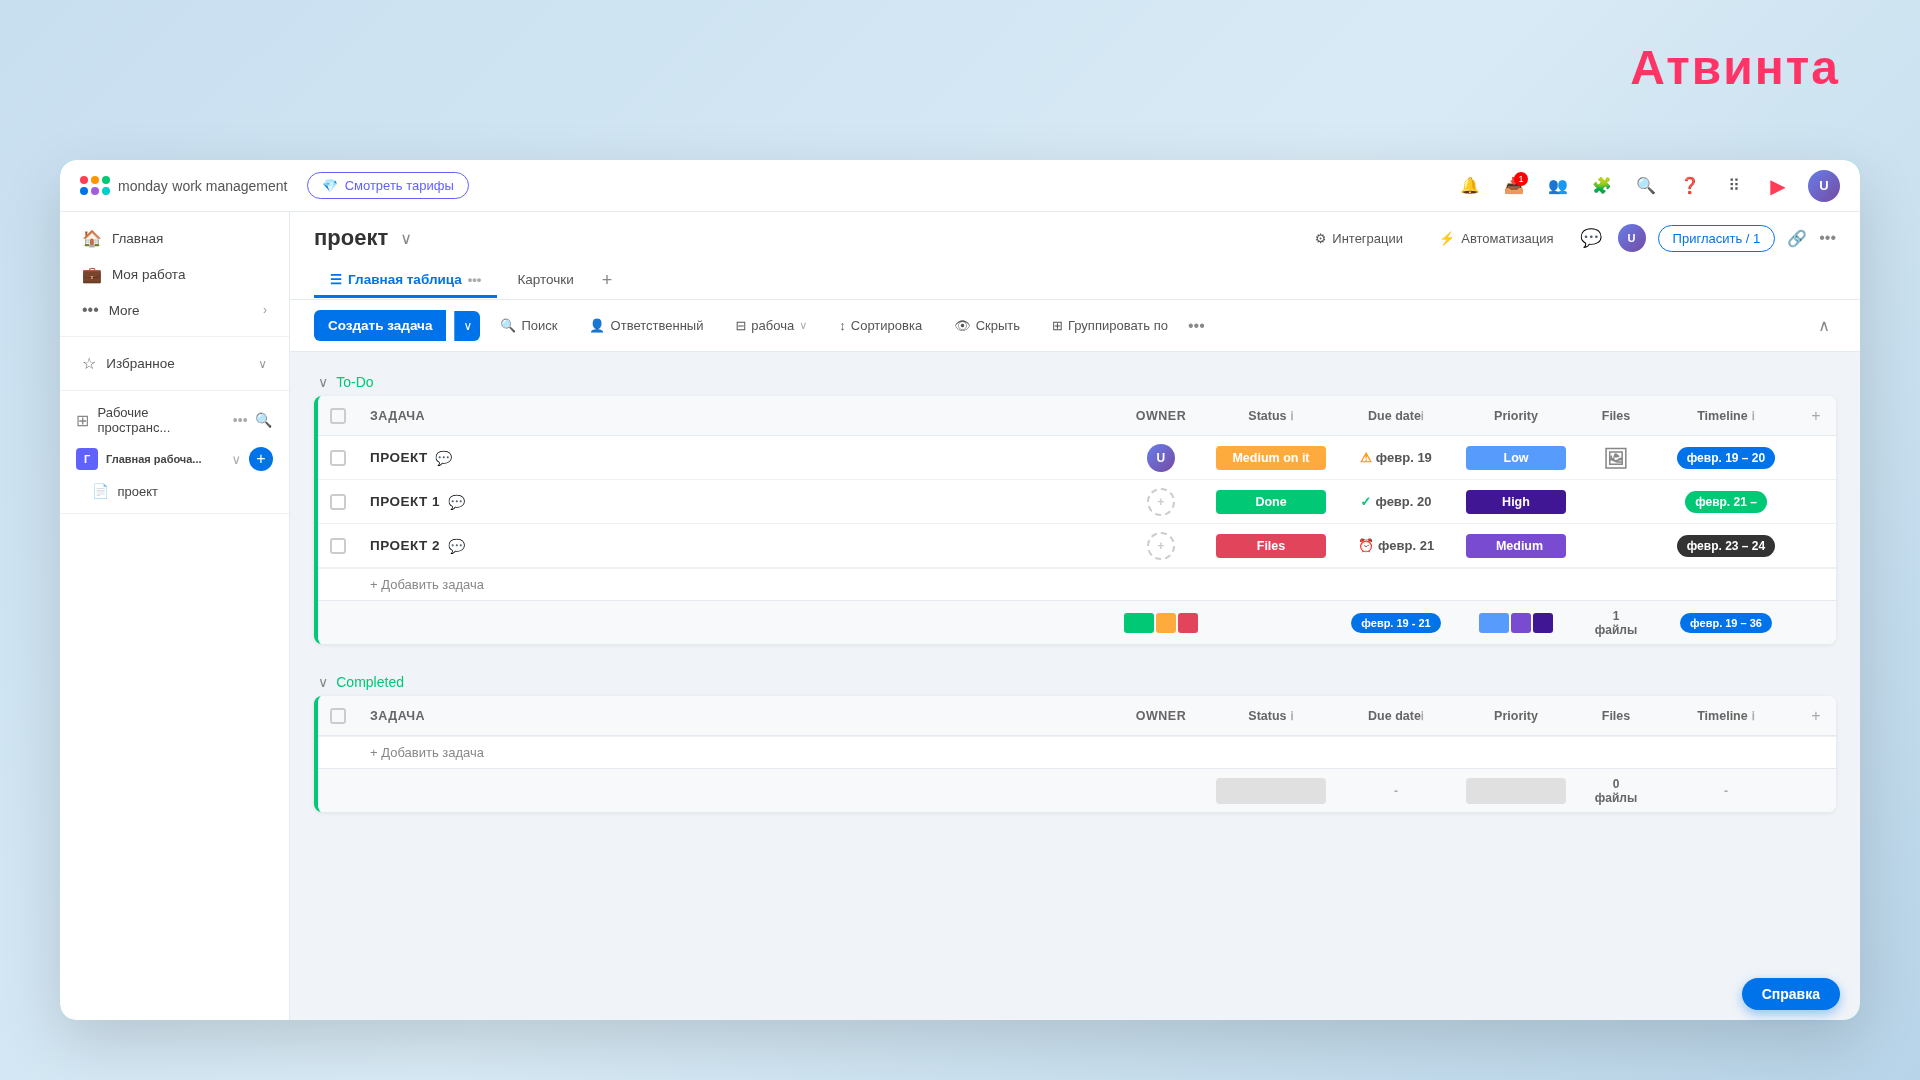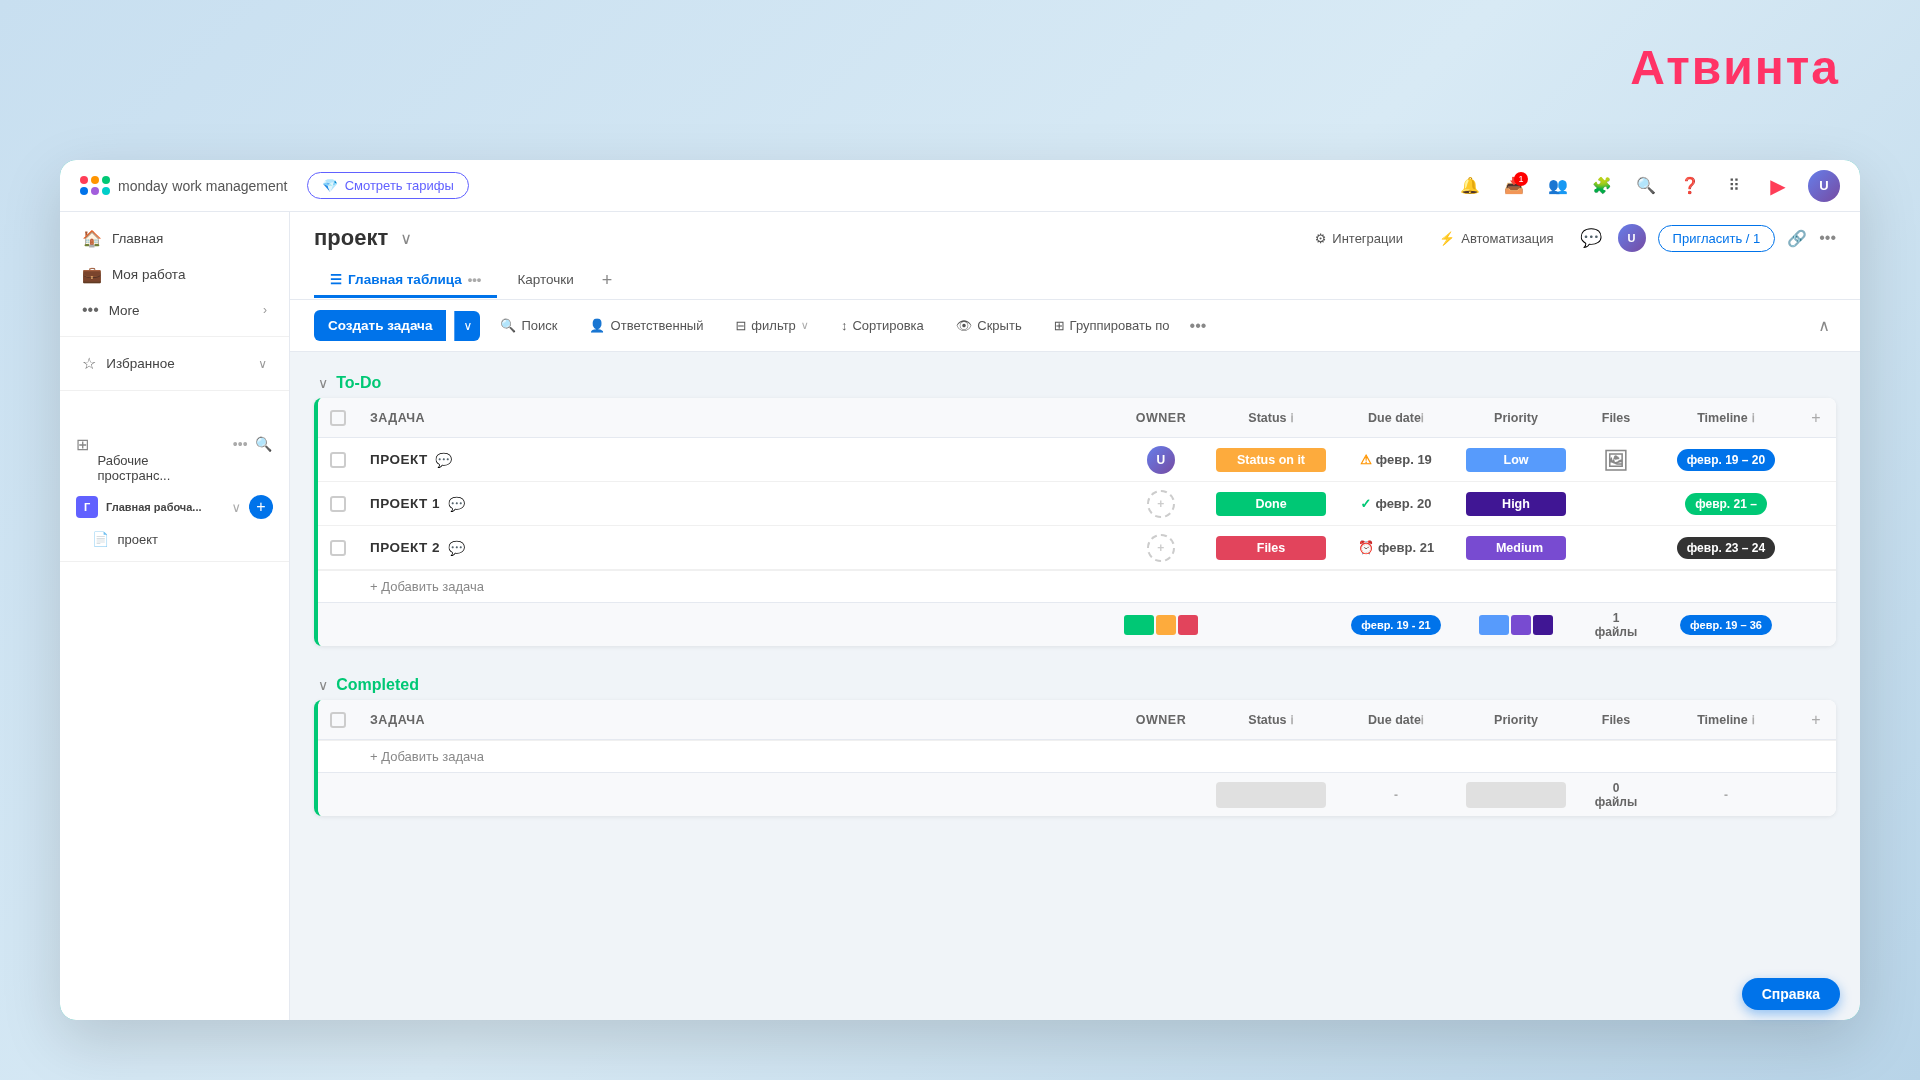--- a/index.html
+++ b/index.html
@@ -337,22 +337,22 @@
     }
     .group-header {
       display: flex;
       align-items: center;
       gap: 8px;
       margin-bottom: 0;
       padding: 6px 4px;
     }
     .group-toggle { cursor: pointer; color: #888; font-size: 14px; }
     .group-title {
-      font-size: 16px;
-      font-weight: 700;
+      font-size: 14px;
+      font-weight: 400;
     }
     .group-title.todo { color: #00c875; }
     .group-title.completed { color: #00c875; }
 
     
     .task-table {
       background: white;
       border-radius: 8px;
       overflow: hidden;
       box-shadow: 0 1px 4px rgba(0,0,0,0.08);
@@ -657,21 +657,21 @@
       <div class="sidebar-section">
         <div class="sidebar-item">
           <span class="sidebar-icon">☆</span>
           <span class="sidebar-item-label">Избранное</span>
           <span class="sidebar-item-arrow">∨</span>
         </div>
       </div>
       <div class="sidebar-section">
         <div class="workspace-item">
           <span style="font-size:16px; color:#888;">⊞</span>
-          <span style="font-size:13px; flex:1;margin-top:48px;">Рабочие пространс...</span>
+          <span style="font-size:13px; flex:1;">Рабочие пространс...</span>
           <span style="color:#aaa; font-size:14px;">•••</span>
           <span style="color:#aaa; font-size:14px;">🔍</span>
         </div>
         <div class="workspace-item">
           <div class="workspace-icon">Г</div>
           <span style="flex:1; font-size:11px; font-weight:600;">Главная рабоча...</span>
           <span style="color:#aaa;">∨</span>
           <div class="add-btn">+</div>
         </div>
         <div class="project-item">
@@ -726,21 +726,21 @@
         <button class="toolbar-btn">
           <span>🔍</span>
           <span>Поиск</span>
         </button>
         <button class="toolbar-btn">
           <span>👤</span>
           <span>Ответственный</span>
         </button>
         <button class="toolbar-btn">
           <span>⊟</span>
-          <span>фильтр</span>
+          <span>рабоча</span>
           <span style="color:#aaa;font-size:11px;">∨</span>
         </button>
         <button class="toolbar-btn">
           <span>↕</span>
           <span>Сортировка</span>
         </button>
         <button class="toolbar-btn">
           <span>👁</span>
           <span>Скрыть</span>
         </button>
@@ -791,21 +791,21 @@
                 <div class="checkbox"></div>
               </div>
               <div class="col-task" style="display:flex;align-items:center;gap:8px;">
                 <span class="task-name">проект</span>
                 <span class="chat-icon">💬</span>
               </div>
               <div class="col-owner" style="display:flex;align-items:center;justify-content:center;gap:4px;">
                 <div class="avatar-small avatar-filled">U</div>
               </div>
               <div class="col-status">
-                <span class="status-badge status-working">Status on it</span>
+                <span class="status-badge status-working">Medium on it</span>
               </div>
               <div class="col-duedate" style="display:flex;align-items:center;justify-content:center;gap:4px;">
                 <span class="due-date-text">
                   <span style="color:#ff9500;">⚠</span>
                   <span>февр. 19</span>
                 </span>
               </div>
               <div class="col-priority" style="display:flex;align-items:center;justify-content:center;">
                 <span class="priority-badge priority-low">Low</span>
               </div>

